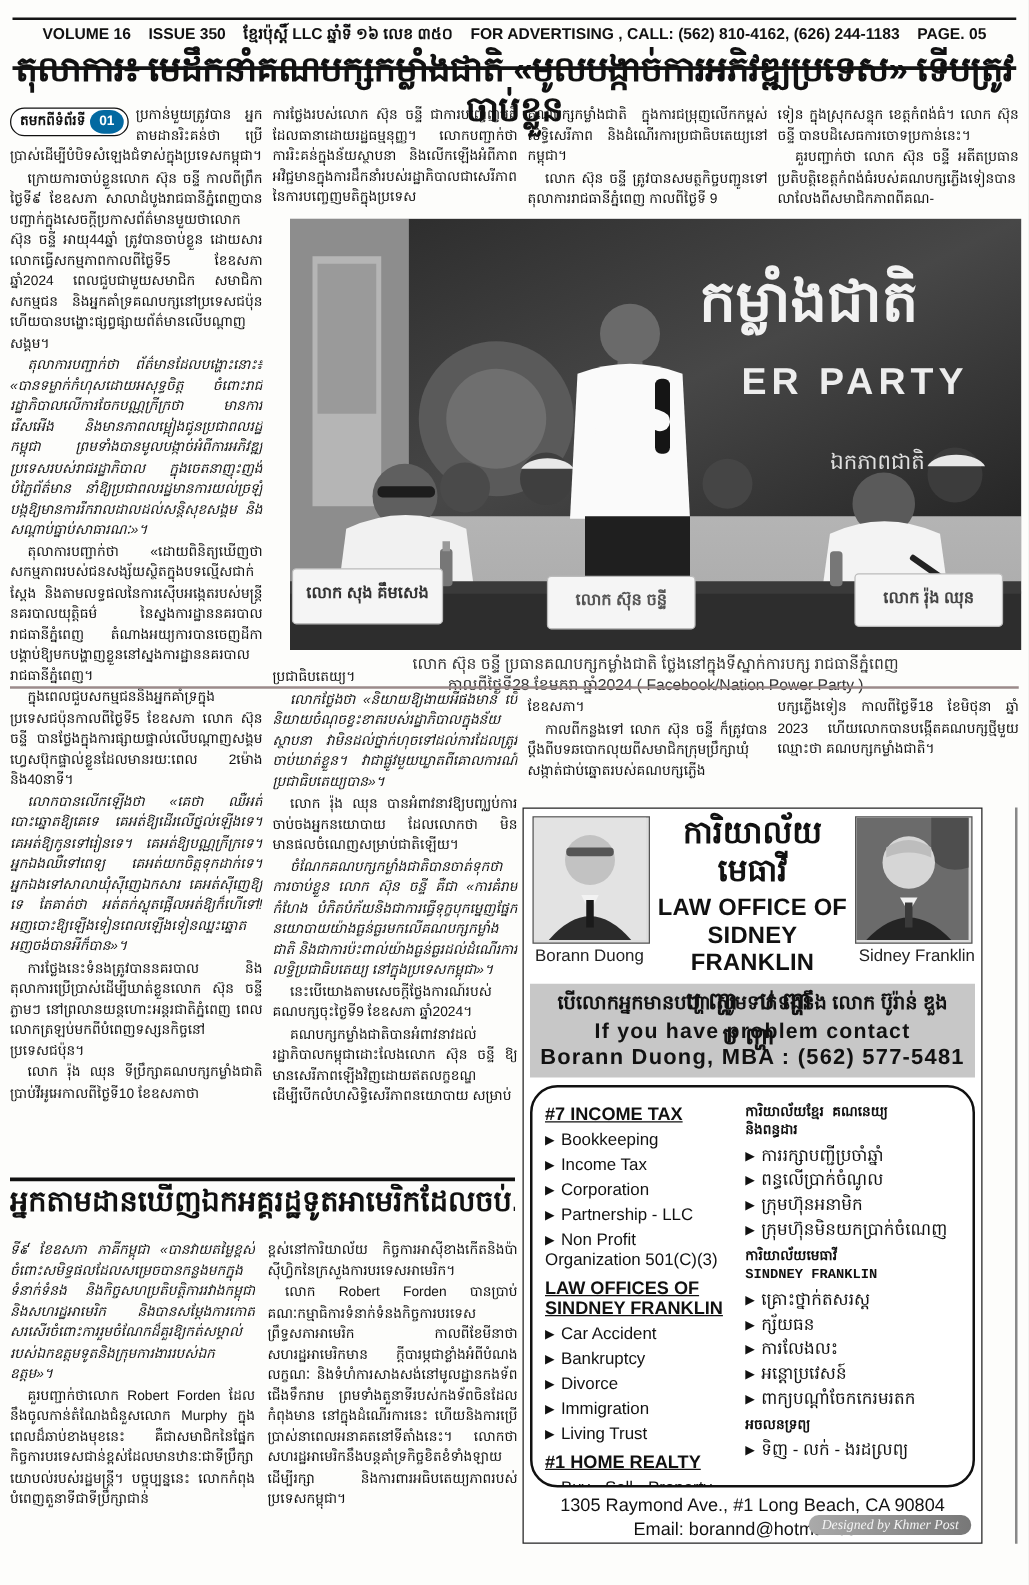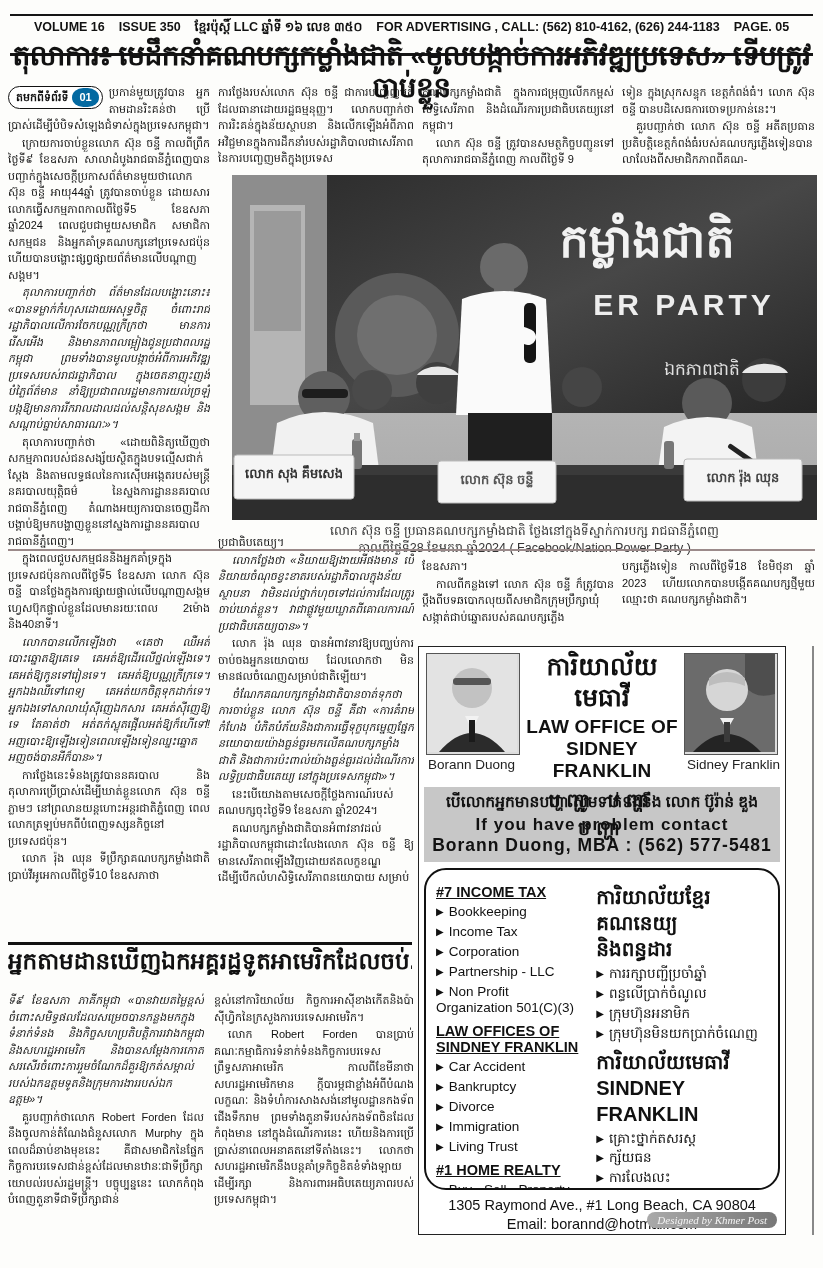--- a/index.html
+++ b/index.html
@@ -61,21 +61,21 @@
   .ad-sub-kh{font-size:19px;font-weight:bold;margin-top:6px;letter-spacing:6px;}
   .ad-contact{background:#c7c7c7;text-align:center;padding:5px 2px 6px;margin-top:4px;}
   .ad-contact .l1{font-size:15.5px;font-weight:bold;}
   .ad-contact .l2{font-size:17px;font-weight:bold;letter-spacing:1px;}
   .ad-contact .l3{font-size:17.5px;font-weight:bold;letter-spacing:1px;}
   .ad-lists{border:2px solid #111;border-radius:22px;margin-top:6px;padding:8px 10px 6px;
             display:flex;gap:8px;height:322px;box-sizing:border-box;overflow:hidden;}
   .ad-col-l{width:47%;}
   .ad-col-r{width:53%;}
   .ad-h{font-size:14.5px;font-weight:bold;text-decoration:underline;margin:6px 0 4px;}
-  .ad-h.kh{text-decoration:none;font-size:20px;line-height:1.3;}
+  .ad-h.kh{text-decoration:none;font-size:11px;line-height:1.3;font-family:Liberation Mono, monospace;}
   .ad-h .sub{display:block;}
   .ad-it{font-size:13.5px;margin:3px 0;line-height:1.25;}
   .ad-it .b{font-size:10px;margin-right:5px;position:relative;top:-1px;}
   .ad-addr{text-align:center;font-size:14.5px;margin-top:6px;line-height:1.3;}
   .designed{position:absolute;right:8px;bottom:6px;background:linear-gradient(90deg,#aaa,#777);
             color:#f4f4f4;font-family:"Liberation Serif","DejaVu Serif",serif;font-style:italic;
             font-size:11px;padding:2px 10px;border-radius:10px;}
   .page-edge-rule{position:absolute;left:812px;top:646px;width:1.5px;height:589px;background:#888;}
   .kh{font-family:"Liberation Sans","DejaVu Sans",sans-serif;}
 </style>

